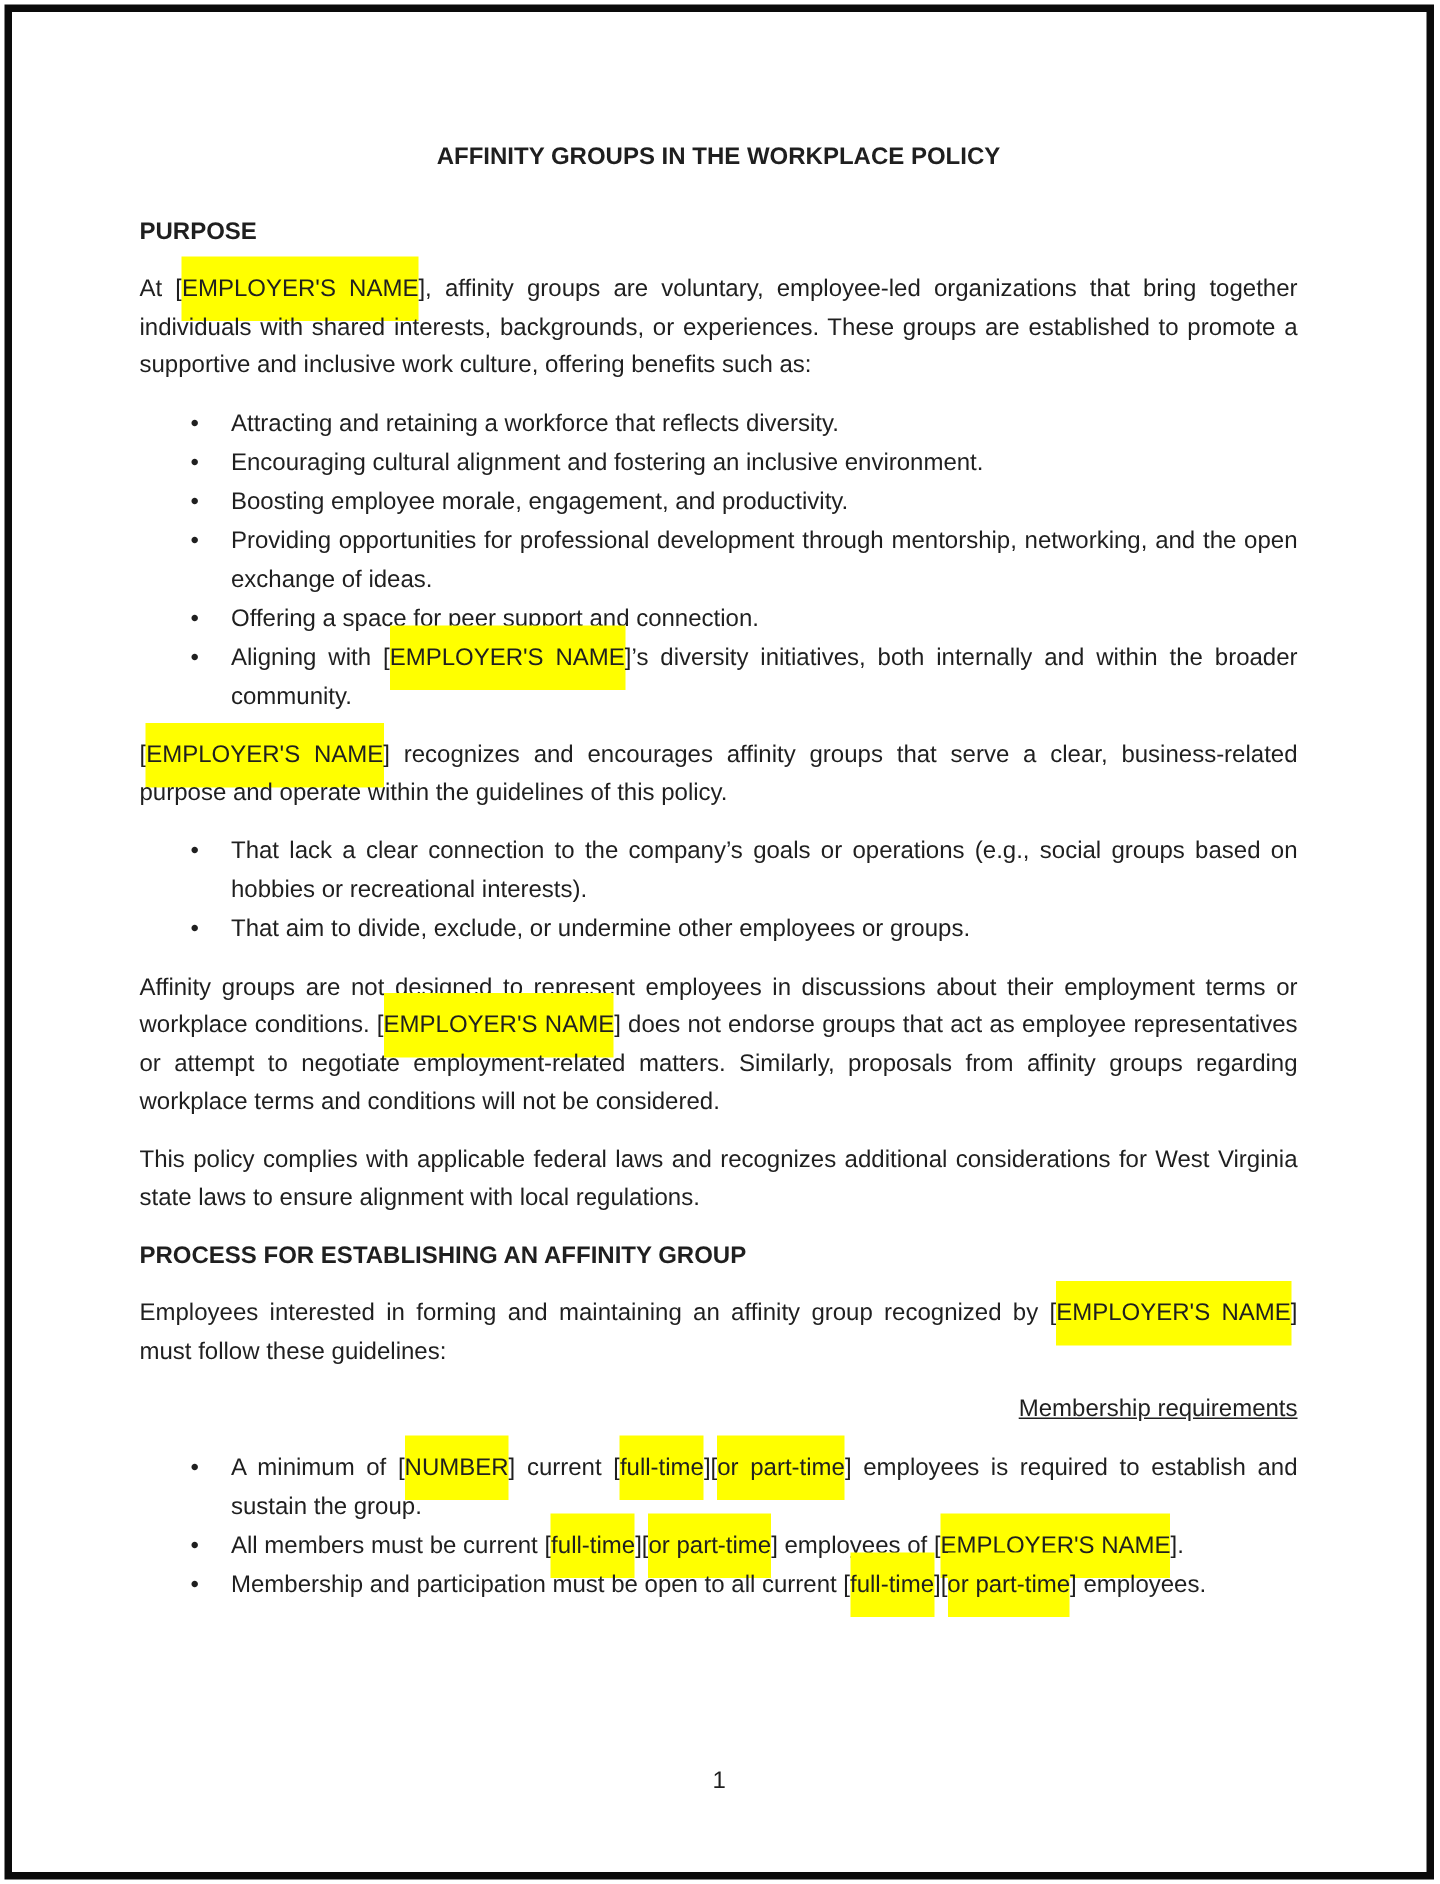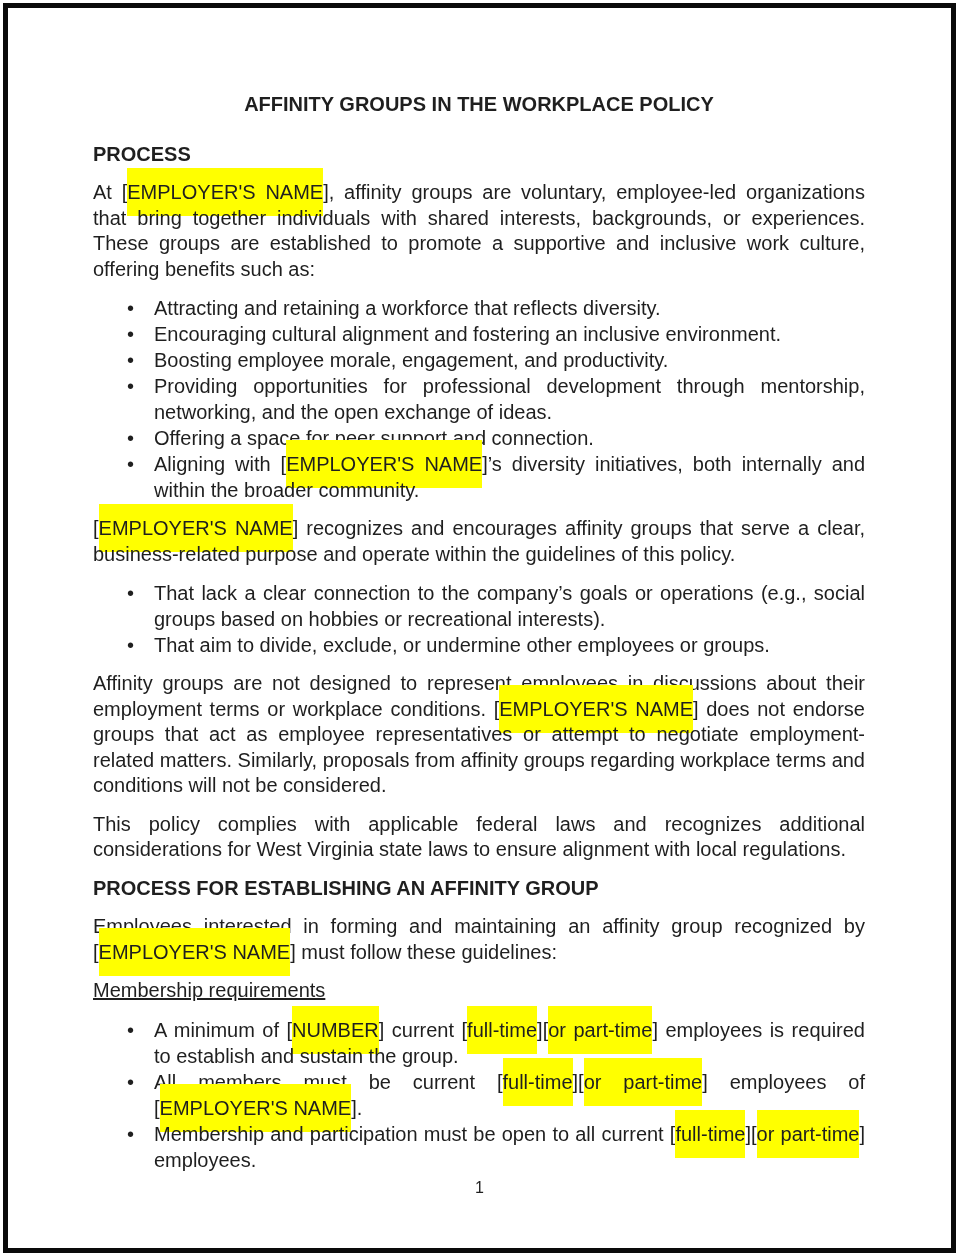--- a/index.html
+++ b/index.html
@@ -15,31 +15,31 @@
     position: absolute;
     left: 3px; top: 3px; right: 4px; bottom: 3px;
     border: 5px solid var(--border-color, #0a0a0a);
     box-sizing: border-box;
     background: #ffffff;
   }
   .content {
     position: absolute;
     left: 0; top: 0; right: 0; bottom: 0;
     padding: 0 86px 0 85px;
-    font-size: 20px;
+    font-size: 16px;
     line-height: 25.5px;
   }
   .doc-title {
     margin: 84px 0 24px 0;
     text-align: center;
     font-weight: 700;
   }
   .paragraph { margin: 0 0 13px 0; text-align: justify; }
   .heading   { margin: 0 0 13px 0; font-weight: 700; text-align: left; }
-  .subheading{ margin: 0 0 13px 0; text-decoration: underline; text-align: left; }
+  .subheading{ margin: 0 0 13px 0; text-decoration: underline; text-align: right; }
   ul.bullet-list {
     margin: 0 0 13px 0;
     padding: 0 0 0 61px;
     list-style: none;
   }
   ul.bullet-list li {
     position: relative;
     text-align: justify;
     line-height: 26px;
   }
@@ -62,21 +62,21 @@
     font-size: 16px;
   }
 </style>
 </head>
 <body>
 
 <div class="frame">
   <div class="content">
     <p class="doc-title">AFFINITY GROUPS IN THE WORKPLACE POLICY</p>
     <div id="doc-body">
-        <p class="heading">PROCESS</p>
+        <p class="heading">PURPOSE</p>
         <p class="paragraph">At [<mark class="hl">EMPLOYER'S NAME</mark>], affinity groups are voluntary, employee-led organizations that bring together individuals with shared interests, backgrounds, or experiences. These groups are established to promote a supportive and inclusive work culture, offering benefits such as:</p>
         <ul class="bullet-list">
           <li>Attracting and retaining a workforce that reflects diversity.</li>
           <li>Encouraging cultural alignment and fostering an inclusive environment.</li>
           <li>Boosting employee morale, engagement, and productivity.</li>
           <li>Providing opportunities for professional development through mentorship, networking, and the open exchange of ideas.</li>
           <li>Offering a space for peer support and connection.</li>
           <li>Aligning with [<mark class="hl">EMPLOYER'S NAME</mark>]’s diversity initiatives, both internally and within the broader community.</li>
         </ul>
         <p class="paragraph">[<mark class="hl">EMPLOYER'S NAME</mark>] recognizes and encourages affinity groups that serve a clear, business-related purpose and operate within the guidelines of this policy.</p>

